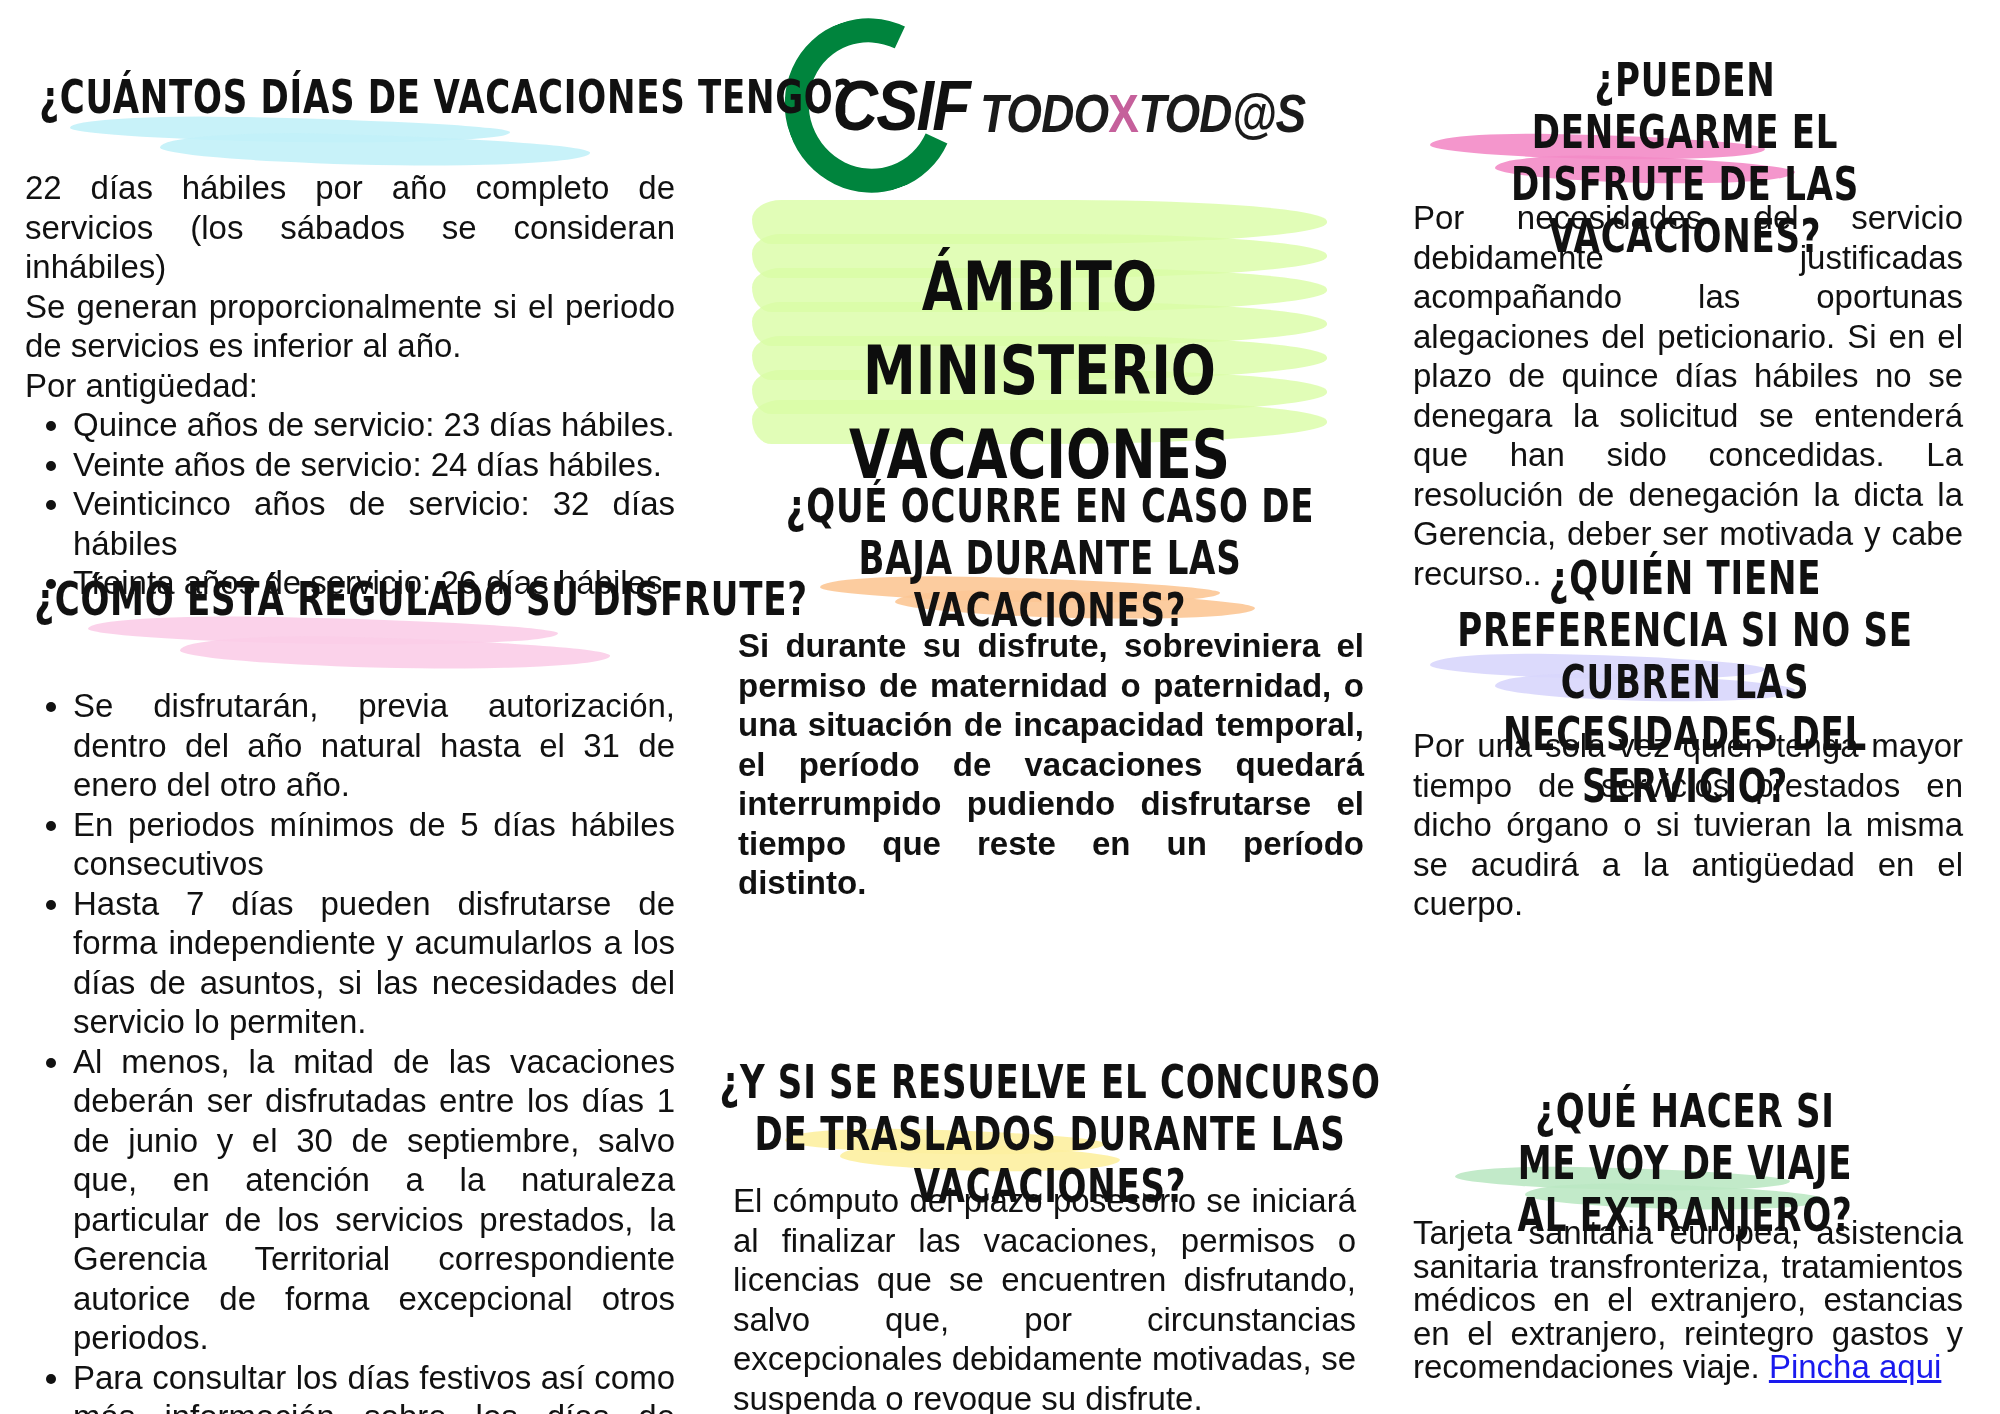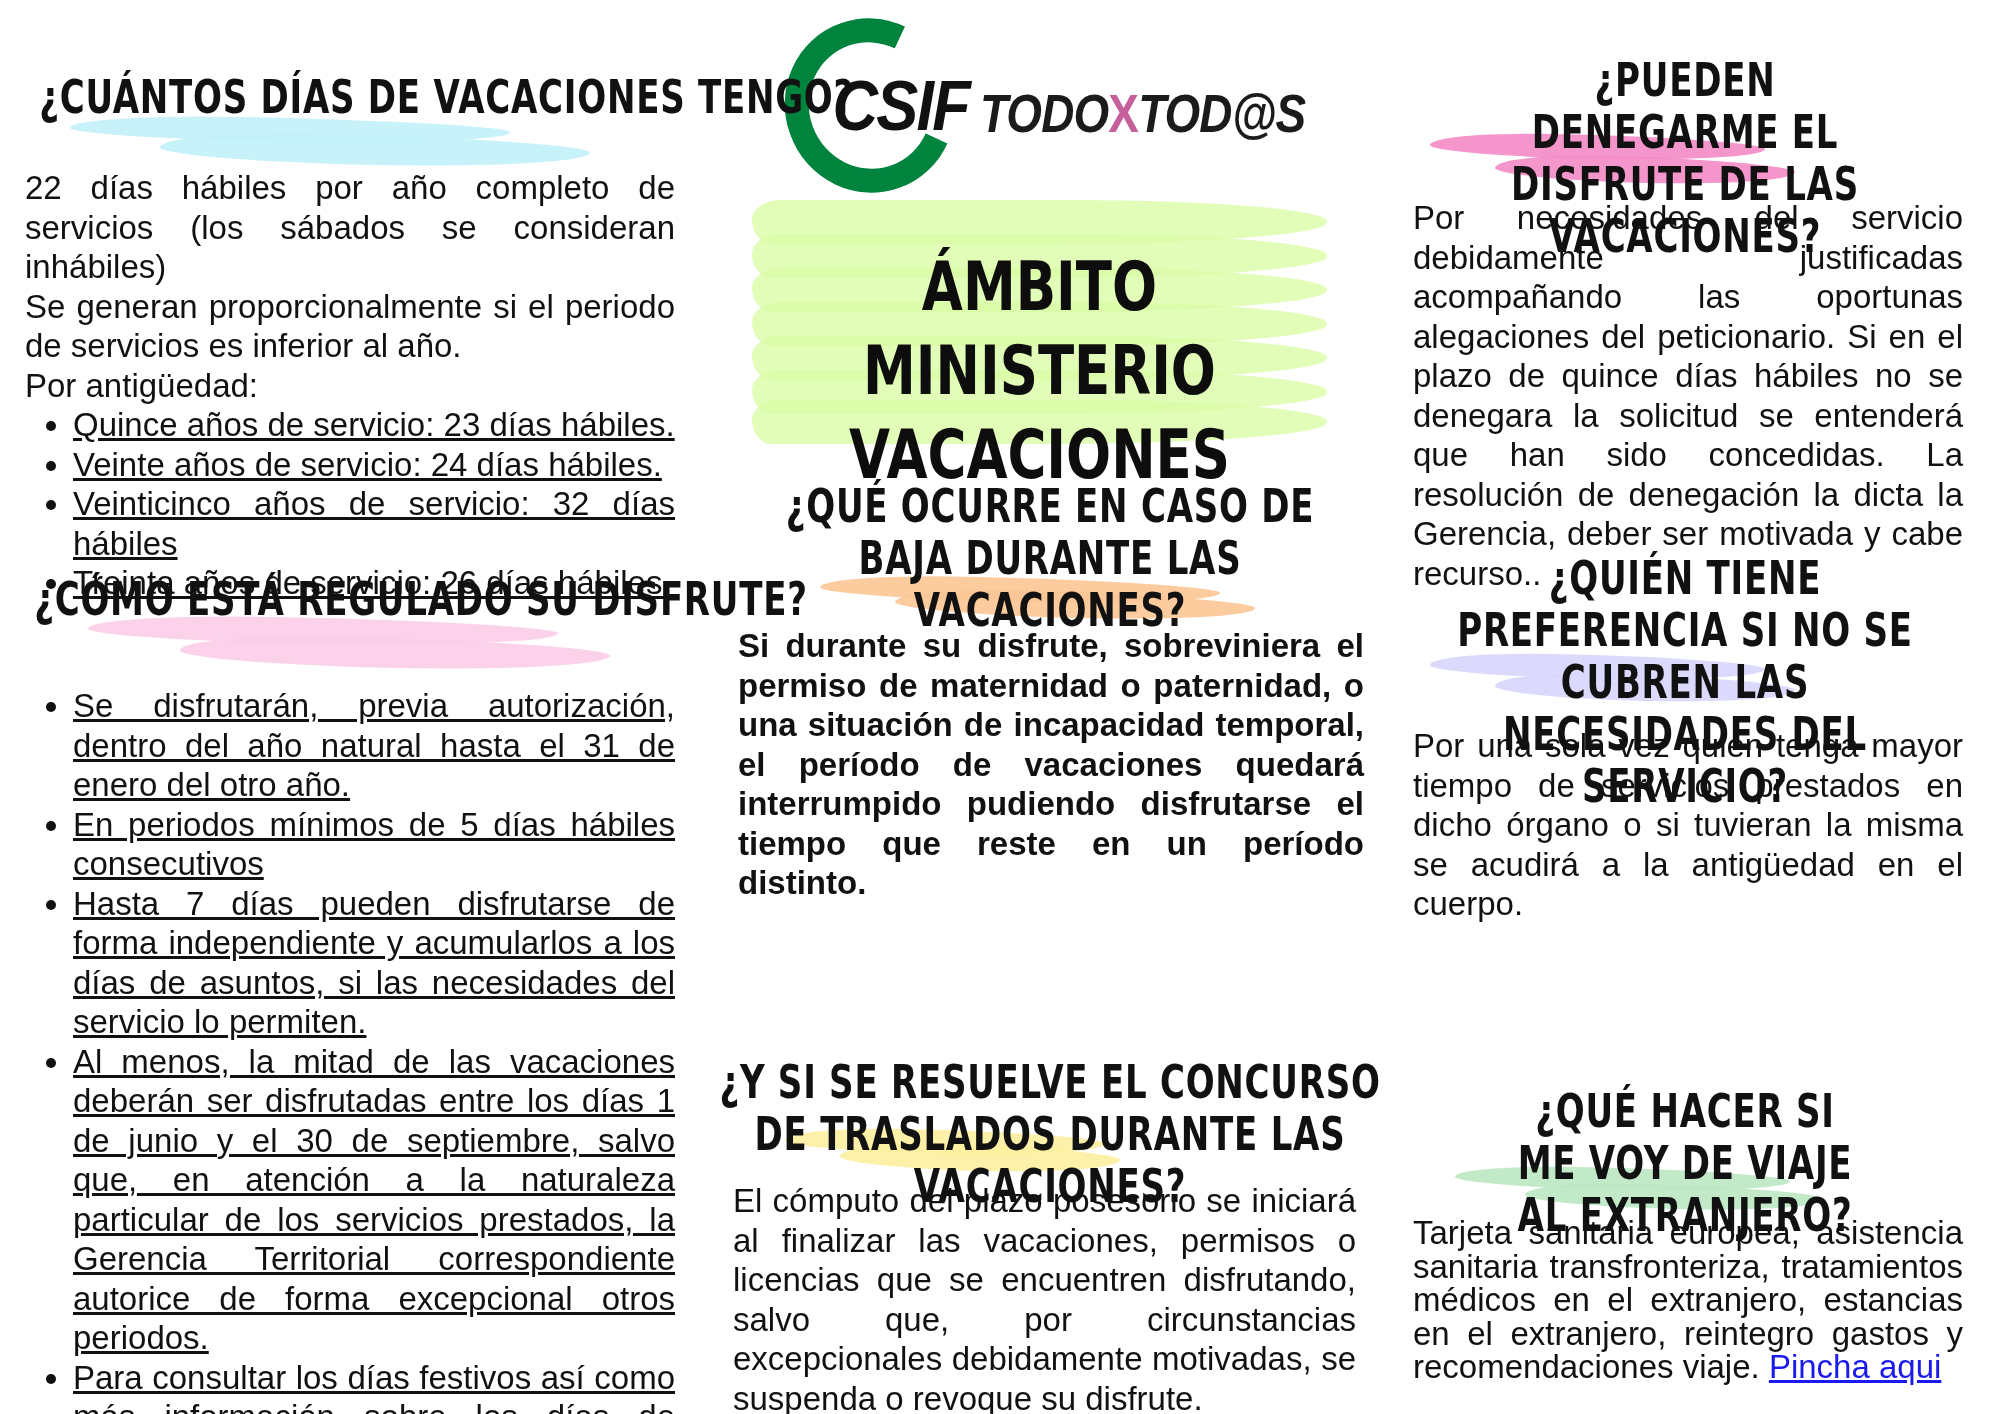--- a/index.html
+++ b/index.html
@@ -22,21 +22,21 @@
   .stroke {
     position: absolute; border-radius: 40% 60% 55% 45% / 60% 40% 60% 40%;
     z-index: 1; opacity: 0.9;
   }
   .body-text {
     font-size: 33px; line-height: 39.5px; text-align: justify; margin: 0;
     position: absolute;
   }
   .body-text p { margin: 0; }
   ul.bullets { margin: 0; padding-left: 48px; }
-  ul.bullets li { padding-left: 0; text-decoration: underline; }
+  ul.bullets li { padding-left: 0; }
   a.link { color: #1a1aee; text-decoration: underline; }
   .tail { text-decoration: underline; color: #111; }
 
   
   .logo { position: absolute; left: 785px; top: 18px; width: 520px; height: 170px; }
   .logo-c {
     position: absolute; left: 0; top: 0; width: 170px; height: 175px;
     border: 24px solid #00843d; border-radius: 50%;
     border-right-color: transparent; border-top-color: #00843d;
     transform: rotate(-20deg); box-sizing: border-box;

